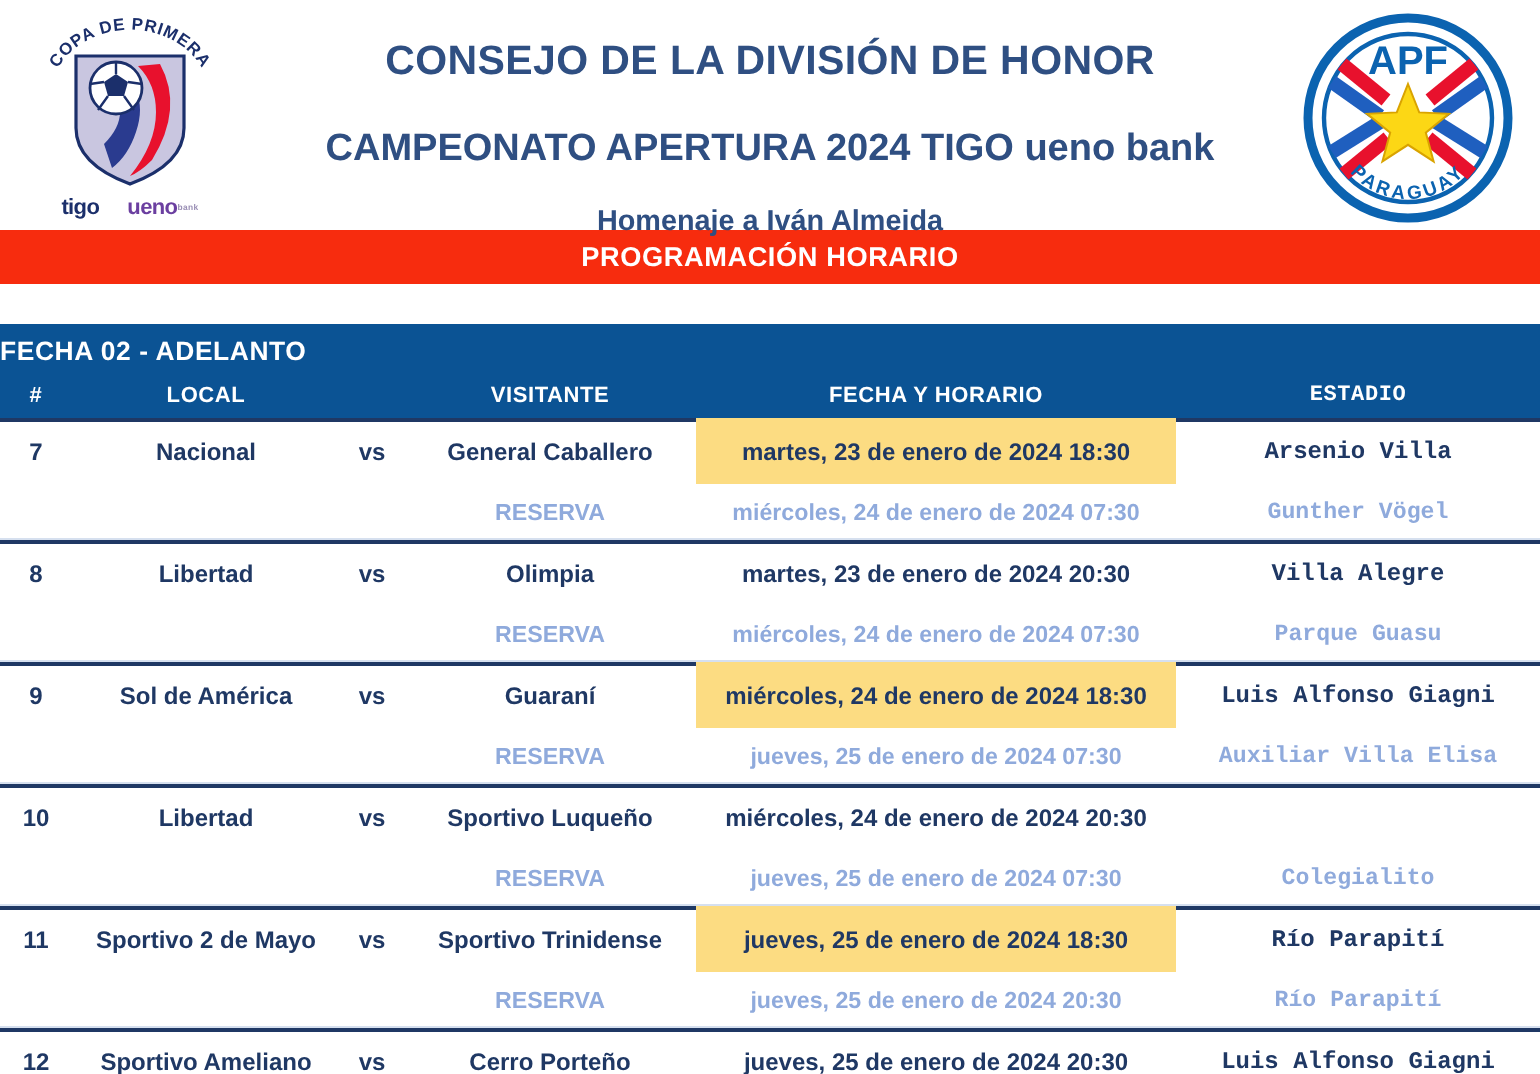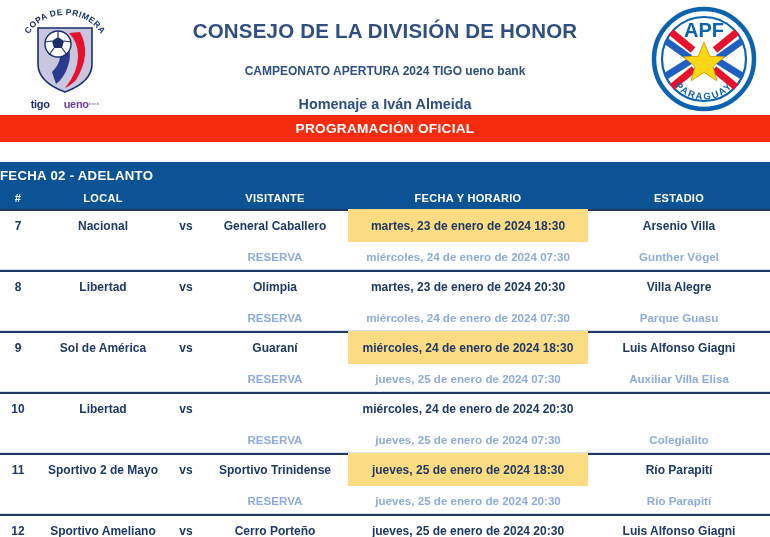--- a/index.html
+++ b/index.html
@@ -27,21 +27,21 @@
   .titles{
     position:absolute;left:130px;right:130px;top:0;height:115px;
     display:flex;flex-direction:column;align-items:center;justify-content:flex-start;
     padding-top:20px;box-sizing:border-box;
   }
   .title-main{
     font-size:20.5px;font-weight:bold;color:#2f4f82;letter-spacing:.2px;
     white-space:nowrap;line-height:1.1;
   }
   .title-sub{
-    font-size:12px;font-weight:bold;color:#2f4f82;
+    font-size:19px;font-weight:bold;color:#2f4f82;
     white-space:nowrap;margin-top:22px;line-height:1.1;
   }
   .title-sub2{
     font-size:14.4px;font-weight:bold;color:#2f4f82;
     white-space:nowrap;margin-top:19px;line-height:1.1;
   }
 
   
   .redbar{
     width:770px;height:27px;background:#f72c0e;
@@ -82,21 +82,21 @@
     text-align:center;white-space:nowrap;
   }
   .row.res .cell{color:#8faadc;font-size:11.6px;}
 
   
   .c-num   {left:0px;   width:36px;}
   .c-local {left:36px;  width:134px;}
   .c-vs    {left:170px; width:32px;}
   .c-visit {left:202px; width:146px;}
   .c-date  {left:348px; width:240px;}
-  .c-stad  {left:588px; width:182px;}
+  .c-stad  {left:588px; width:182px;font-family:Liberation Mono, monospace;}
 
   .c-date.hl{
     background:#fcdc82;
   }
 
   .rule-top{
     position:absolute;left:0;top:0;width:770px;height:2px;background:#1f3864;
   }
   .rule-thin{
     position:absolute;left:0;bottom:0;width:770px;height:1px;background:#d6e0ef;
@@ -182,21 +182,21 @@
           <path id="pgarc" d="M 26 78 A 38 38 0 0 0 90 78"></path>
         </defs>
       <text font-family="Liberation Sans, sans-serif" font-size="9.5" font-weight="bold" fill="#0b63b0" letter-spacing="1.6">
         <textPath href="#pgarc" startOffset="50%" text-anchor="middle">PARAGUAY</textPath>
       </text>
     </svg>
   </div>
 </div>
 
 <div class="redbar">
-  <span class="redbar-text">PROGRAMACIÓN OFICIAL</span>
+  <span class="redbar-text">PROGRAMACIÓN HORARIO</span>
 </div>
 
 <div class="gap-white"></div>
 
 <div class="tbl">
 
   <div class="fecha-band">
     <span class="fecha-band-text">FECHA 02 - ADELANTO</span>
   </div>
 
@@ -252,20 +252,21 @@
         <div class="cell c-visit">RESERVA</div>
         <div class="cell c-date">jueves, 25 de enero de 2024 07:30</div>
         <div class="cell c-stad">Auxiliar Villa Elisa</div>
         <div class="rule-thin"></div>
       </div>
       <div class="row">
         <div class="rule-top"></div>
         <div class="cell c-num">10</div>
         <div class="cell c-local">Libertad</div>
         <div class="cell c-vs">vs</div>
+        <div class="cell c-visit">Sportivo Luqueño</div>
         <div class="cell c-date">miércoles, 24 de enero de 2024 20:30</div>
       </div>
       <div class="row res">
         <div class="cell c-visit">RESERVA</div>
         <div class="cell c-date">jueves, 25 de enero de 2024 07:30</div>
         <div class="cell c-stad">Colegialito</div>
         <div class="rule-thin"></div>
       </div>
       <div class="row">
         <div class="rule-top"></div>

